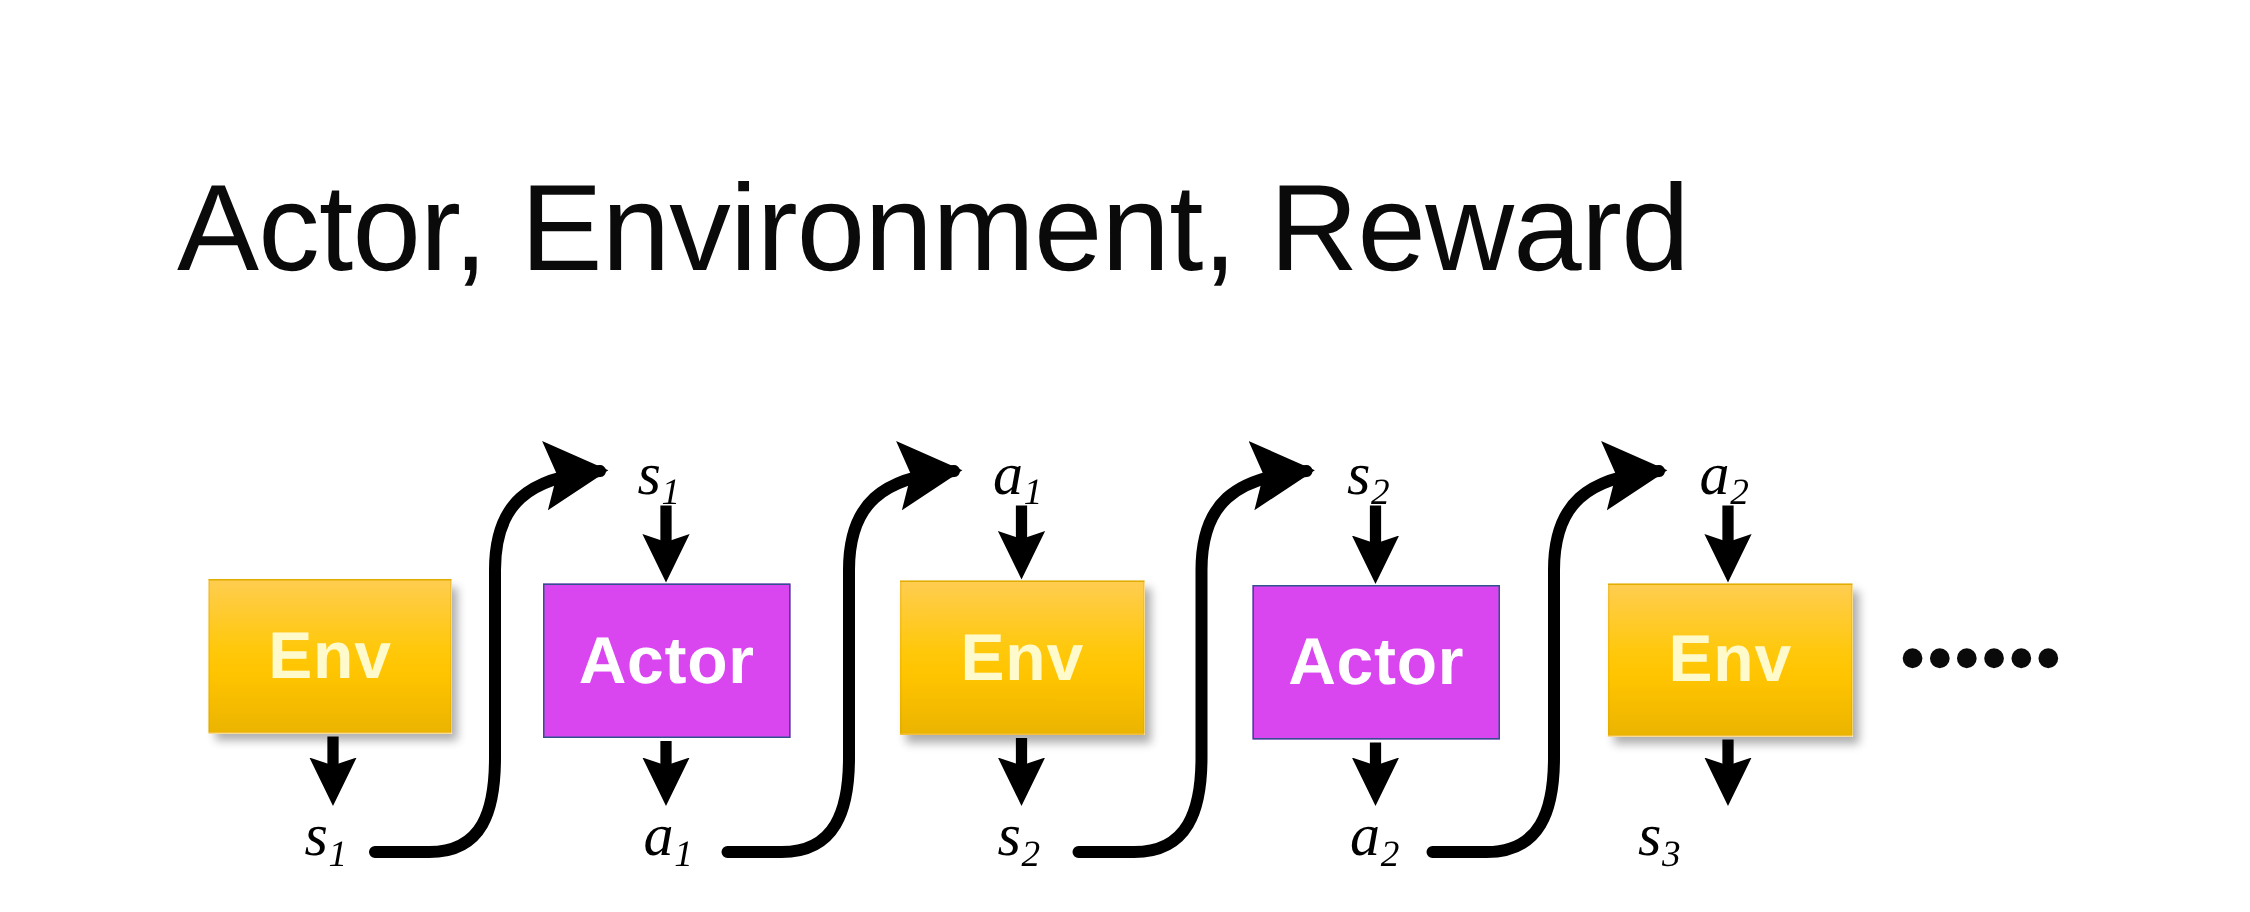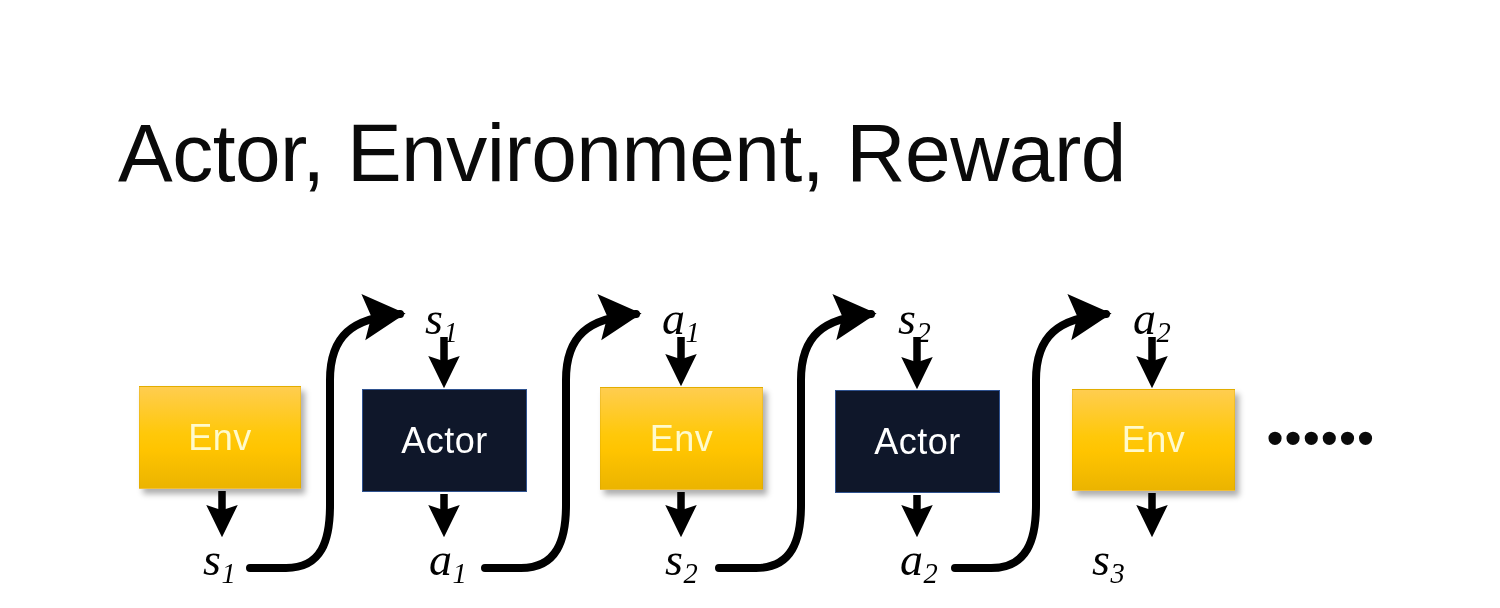--- a/index.html
+++ b/index.html
@@ -45,38 +45,38 @@
     align-items: center;
     justify-content: center;
     box-sizing: border-box;
   }
   .node-env {
     background: linear-gradient(180deg, #FFCD4F 0%, #FFC80A 46%, #FFC400 62%, #EBB400 100%);
     box-shadow: 4px 5px 6px rgba(0,0,0,0.32);
     border: 1px solid rgba(200,150,0,0.25);
   }
   .node-actor {
-    background: #0f172a;
+    background: #d946ef;
     border: 1.5px solid #2F528F;
   }
   .node-label {
-    font-size: 36px;
-    font-weight: 400;
+    font-size: 44px;
+    font-weight: 700;
     letter-spacing: 0.5px;
     font-family: "Liberation Sans", sans-serif;
     white-space: nowrap;
   }
   .node-env .node-label { color: #FFFACC; }
   .node-actor .node-label { color: #FFFFFF; }
 
   .math-label {
     position: absolute;
     font-family: "Liberation Serif", serif;
     font-style: italic;
-    font-size: 46px;
+    font-size: 40px;
     color: #000000;
     white-space: nowrap;
     line-height: 1;
   }
   .math-label sub {
     font-size: 0.62em;
     font-style: italic;
     vertical-align: -0.28em;
     margin-left: 0.5px;
   }

